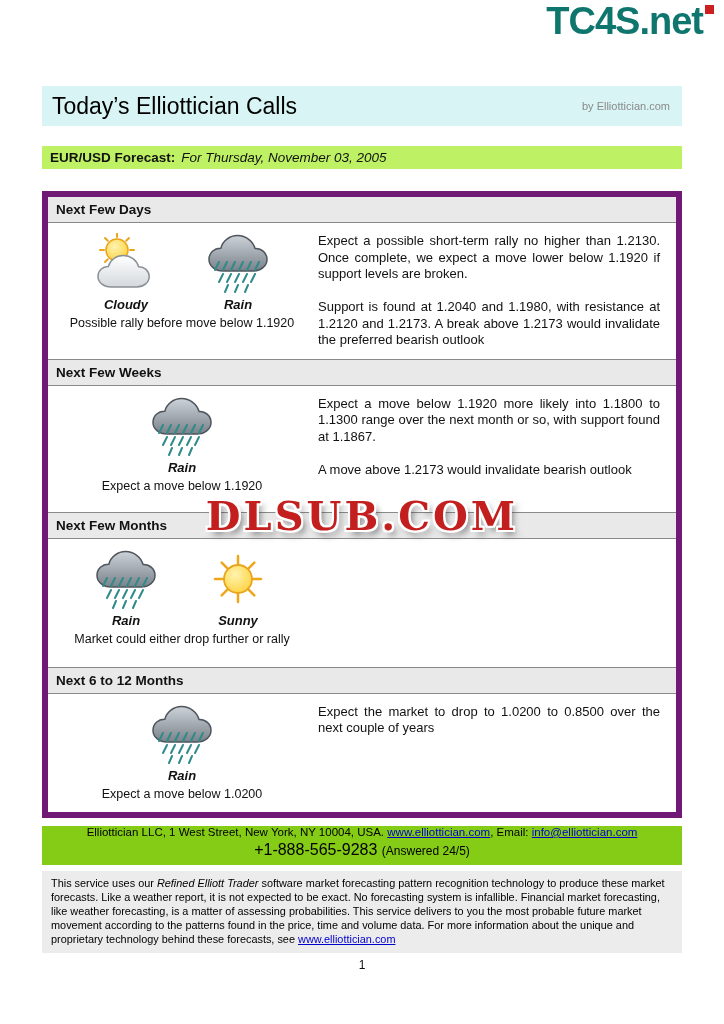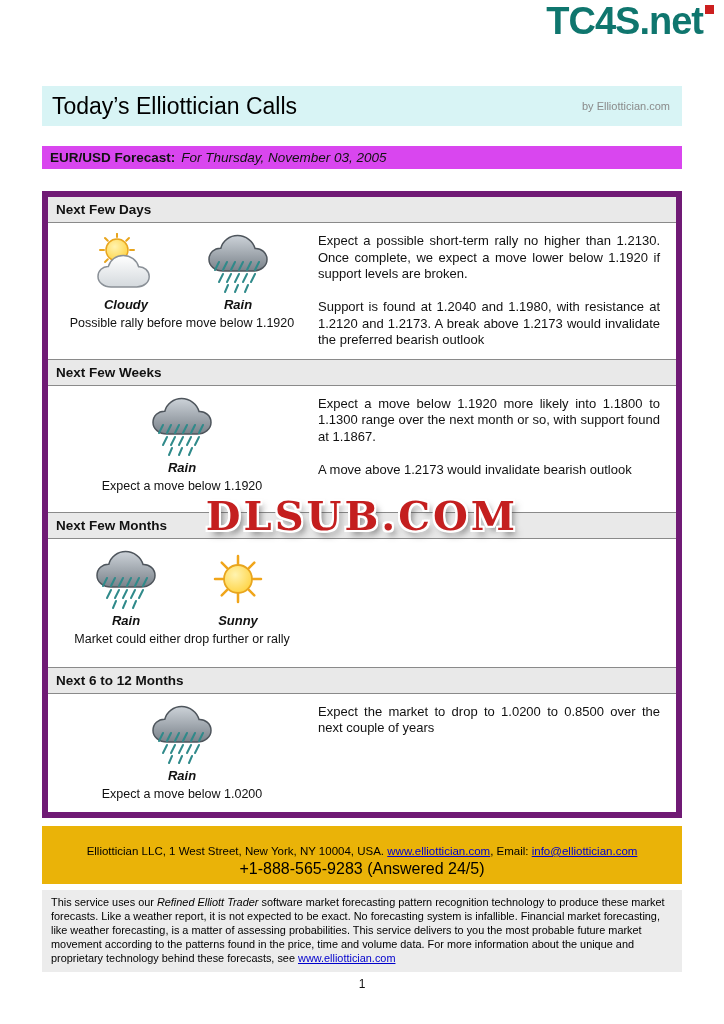--- a/index.html
+++ b/index.html
@@ -10,21 +10,21 @@
   
   .logo { position:absolute; top:0px; right:10px; font-weight:bold; font-size:38px; letter-spacing:-1px; color:#0f766e; }
   .logo-red { display:inline-block; width:9px; height:9px; background:#cc1f1f; margin-left:2px; transform:translateY(-20px); }
 
   
   .title-bar { margin:86px 42px 0 42px; background:#d8f4f5; height:40px; display:flex; align-items:center; justify-content:space-between; padding:0 12px 0 10px; }
   .title-bar h1 { font-size:23px; font-weight:400; color:#000; }
   .byline { font-size:11px; color:#8a8a8a; }
 
   
-  .forecast-bar { margin:20px 42px 0 42px; background:#d946ef; padding:4px 8px; font-size:13.5px; }
+  .forecast-bar { margin:20px 42px 0 42px; background:#bef264; padding:4px 8px; font-size:13.5px; }
   .forecast-bar b { font-weight:bold; }
   .forecast-bar i { font-style:italic; margin-left:6px; }
 
   
   .ftable { margin:22px 42px 0 42px; border:6px solid #701a75; }
   .sec-header { background:#e9e9e9; border-bottom:1px solid #8a8a8a; padding:5px 8px; font-weight:bold; font-size:13.5px; }
   .sec-header + .sec-row + .sec-header, .sec-row + .sec-header { border-top:1px solid #8a8a8a; }
   .sec-row { display:flex; background:#fff; }
   .sec-row.r1 { min-height:134px; }
   .sec-row.r2 { min-height:126px; }
@@ -43,25 +43,25 @@
   .watermark { position:absolute; top:492px; left:50%; transform:translateX(-50%);
     font-family:"DejaVu Serif", serif; font-weight:bold; font-size:40px; letter-spacing:3px;
     color:#c41f1f;
     text-shadow:
       -2px -2px 0 #ffffff, 2px -2px 0 #ffffff, -2px 2px 0 #ffffff, 2px 2px 0 #ffffff,
       -2px 0 0 #ffffff, 2px 0 0 #ffffff, 0 -2px 0 #ffffff, 0 2px 0 #ffffff,
       4px 5px 6px rgba(60,60,60,0.55);
     white-space:nowrap; }
 
   
-  .footer-cyan { margin:8px 42px 0 42px; background:#eab308; text-align:center; padding:19px 6px 6px 6px; }
+  .footer-cyan { margin:8px 42px 0 42px; background:#84cc16; text-align:center; padding:0 6px 6px 6px; }
   .addr { font-size:11.5px; color:#000; }
   .link { color:#0000cc; text-decoration:underline; cursor:pointer; }
   .phone-line { font-size:16px; margin-top:3px; color:#000; }
-  .phone-note { font-size:16px; }
+  .phone-note { font-size:12px; }
 
   
   .disclaimer { margin:6px 42px 0 42px; background:#ececec; padding:6px 9px; font-size:10.9px; line-height:1.28; text-align:left; color:#000; }
   .disclaimer b i { font-weight:normal; font-style:italic; }
 
   .page-number { text-align:center; font-size:12px; margin-top:5px; }
 
   
   .banner { position:absolute; left:0; right:0; bottom:4px; height:38px;
     background:linear-gradient(180deg,#46160e 0%, #2b0c07 45%, #1b0504 100%);

